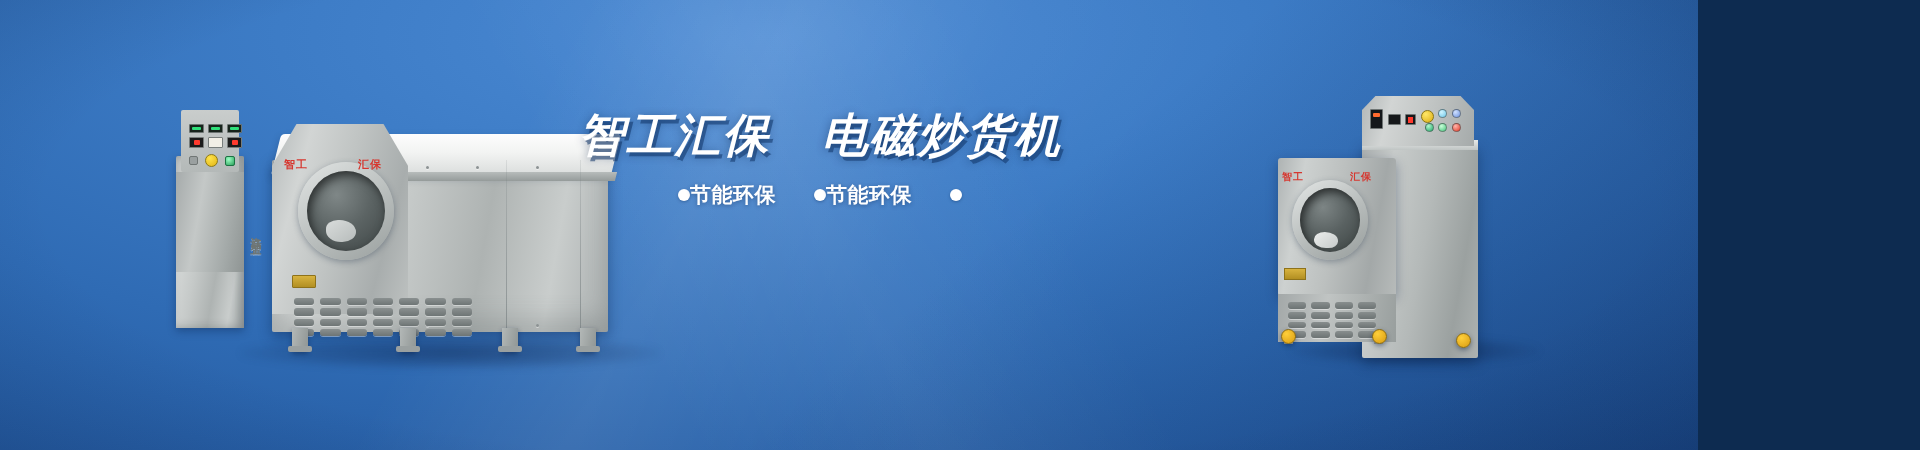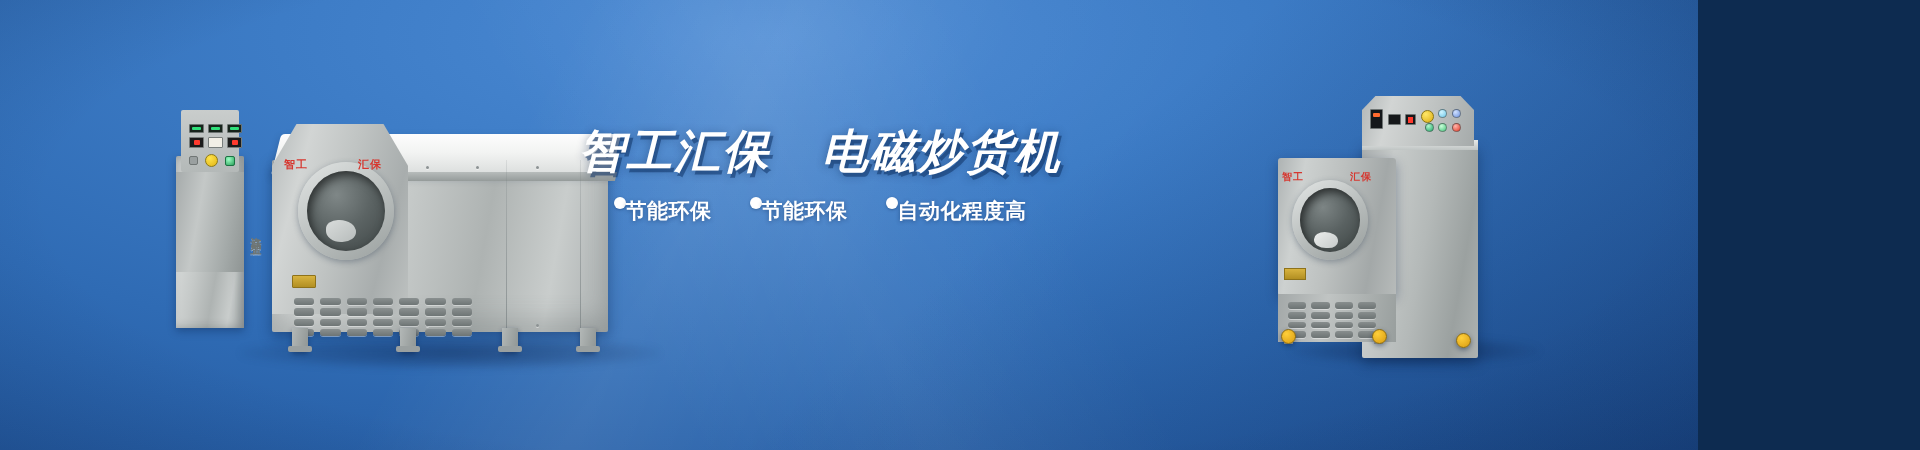--- a/index.html
+++ b/index.html
@@ -43,21 +43,20 @@
   
   .copy{
     position:absolute; left:560px; top:110px; width:520px;
     text-align:center; z-index:6;
   }
   .headline{
     font-size:46px; font-weight:700; font-style:italic;
     color:#ffffff; letter-spacing:2px; line-height:1.12;
     text-shadow:3px 4px 0 rgba(16,52,104,.55), 0 2px 10px rgba(8,30,70,.45);
     white-space:nowrap;
-    margin-top:16px;
   }
   .headline .gap{ display:inline-block; width:22px; }
 
   .pill-wrap{ margin-top:16px; display:flex; justify-content:center; }
   .pill{
     display:inline-block;
     background:#e8444c;
     color:#fff;
     font-size:23px; font-weight:700; letter-spacing:1px;
     padding:8px 20px 9px;
@@ -66,21 +65,21 @@
     box-shadow:0 3px 9px rgba(10,30,70,.30);
   }
 
   .features{
     margin-top:19px;
     display:flex; justify-content:center; align-items:center;
     gap:38px;
     white-space:nowrap;
   }
   .feature{
-    display:flex; gap:0;
+    display:flex; align-items:center; gap:0;
     color:#fff; font-size:21px; font-weight:700; letter-spacing:.5px;
     text-shadow:0 1px 4px rgba(10,34,78,.45);
   }
   .dot{
     width:12px; height:12px; border-radius:50%;
     background:#fff; display:inline-block; flex:0 0 auto;
     box-shadow:0 1px 3px rgba(10,34,78,.35);
   }
 
   
@@ -434,18 +433,17 @@
       <div class="feature">
         <span class="dot"></span>
         <span>节能环保</span>
       </div>
       <div class="feature">
         <span class="dot"></span>
         <span>节能环保</span>
       </div>
       <div class="feature">
         <span class="dot"></span>
-        <span>自动化程度高</span>
       </div>
     </div>
   </div>
 
 </div>
 
 </body></html>

